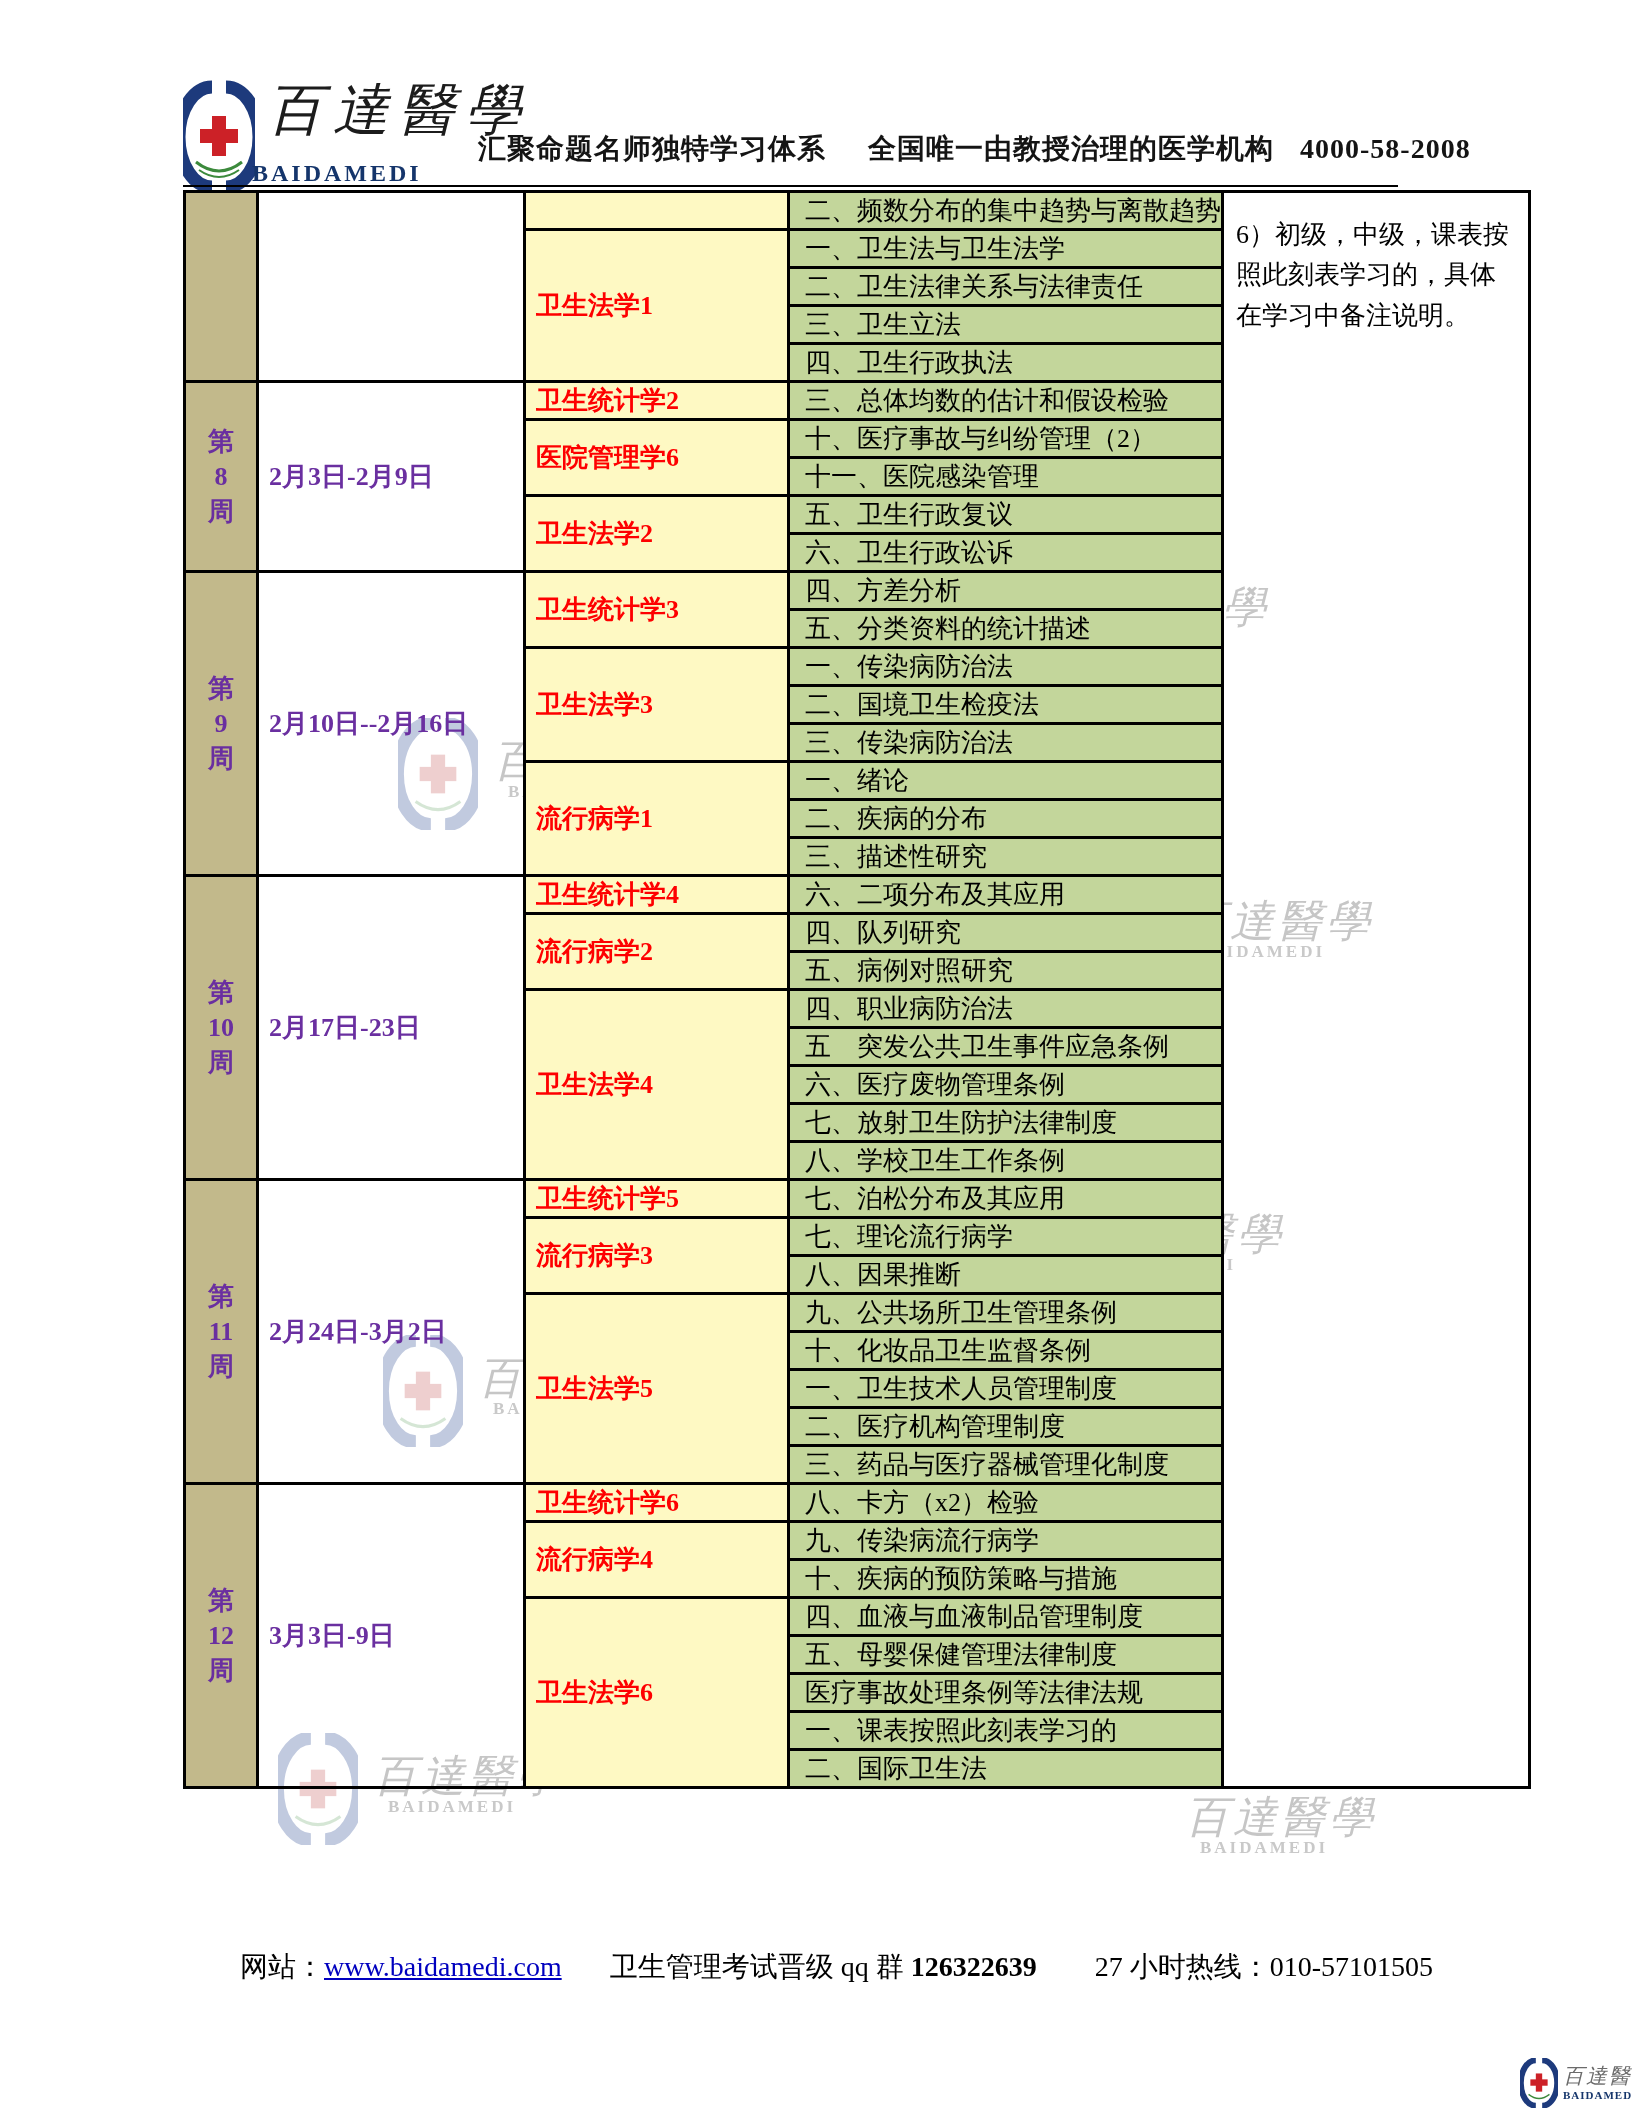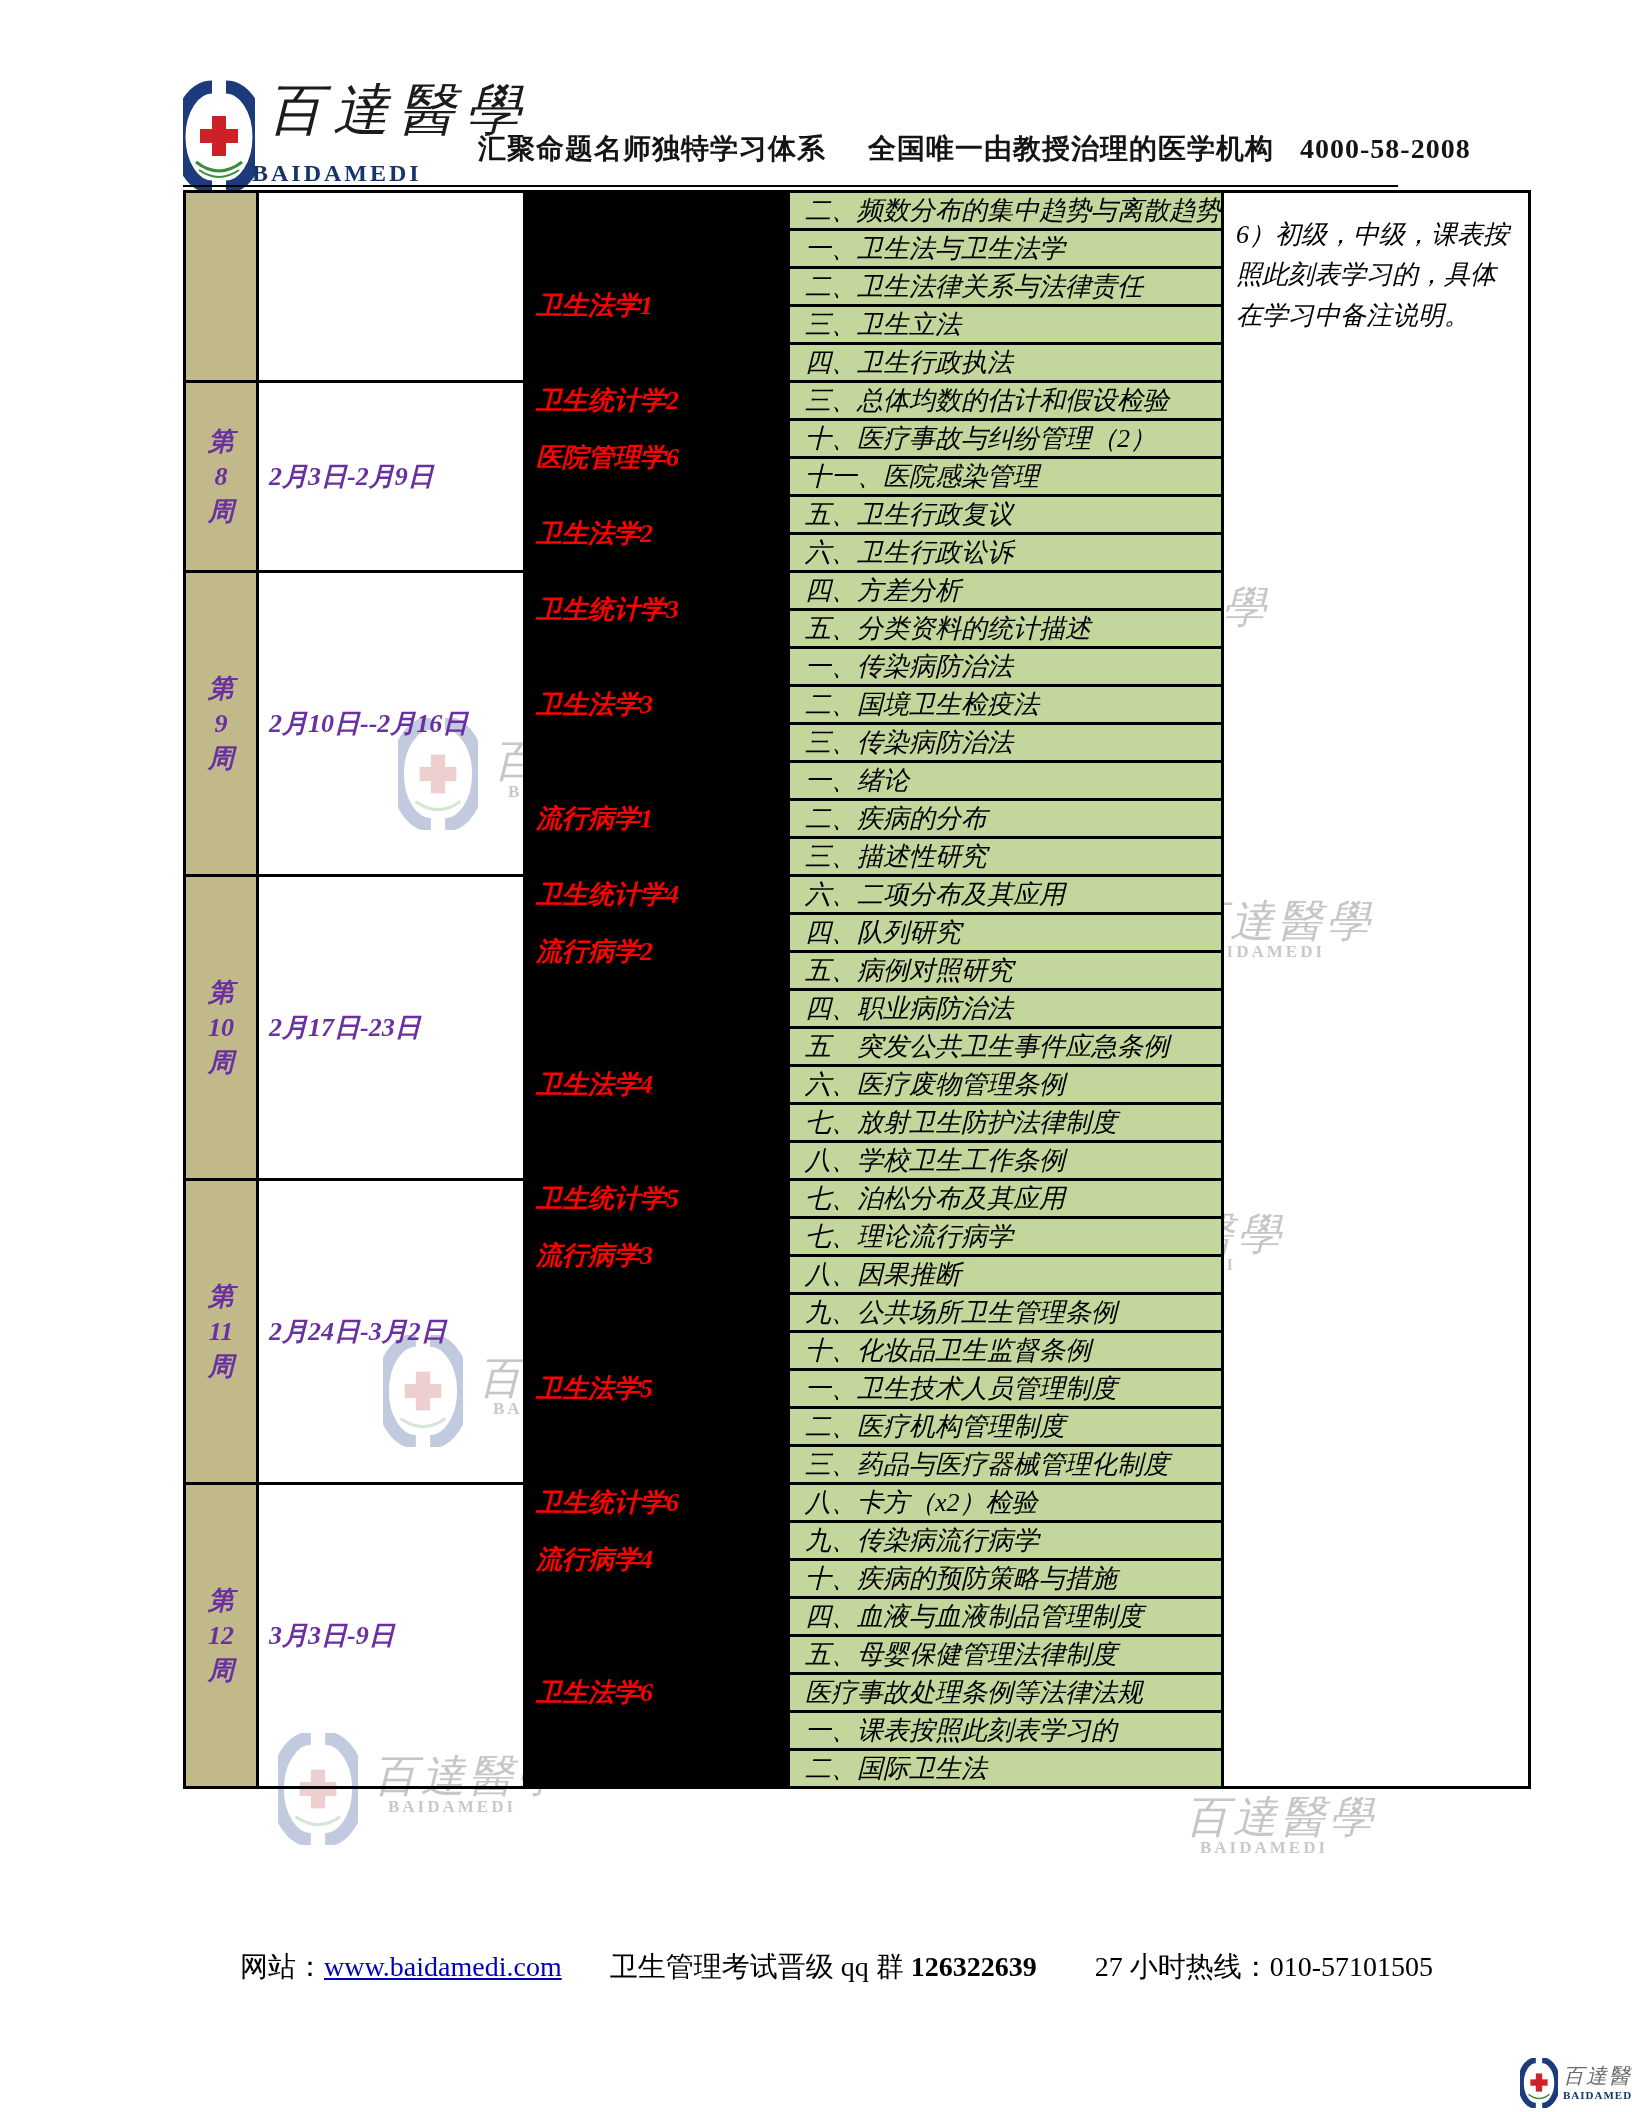--- a/index.html
+++ b/index.html
@@ -23,28 +23,28 @@
   
   .stamp{position:absolute;z-index:1;}
   .stamp .s-logo{position:absolute;left:0;top:0;width:80px;height:112px;opacity:.42;}
   .stamp .s-cn{position:absolute;left:95px;top:14px;font-size:44px;letter-spacing:4px;
                color:#c6c6c6;white-space:nowrap;font-style:italic;}
   .stamp .s-en{position:absolute;left:110px;top:64px;font-size:17px;letter-spacing:3px;
                color:#c9c9c9;font-weight:bold;white-space:nowrap;}
 
   
   .table-wrap{left:183px;top:190px;z-index:2;}
-  table{border-collapse:collapse;table-layout:fixed;width:1347px;height:1412px;font-style:italic;}
+  table{border-collapse:collapse;table-layout:fixed;width:1347px;height:1412px;}
   td{border:3px solid #000;padding:0;font-size:26px;overflow:hidden;}
   td.week-cell{background:#c2b98b;text-align:center;vertical-align:middle;
                color:#6a2fa0;font-weight:bold;}
   td.week-cell .week-label{white-space:pre-line;line-height:1.35;margin:0 auto;}
   td.date-cell{background:transparent;vertical-align:middle;padding-left:10px;
                color:#6a2fa0;font-weight:bold;white-space:nowrap;}
-  td.course-cell{background:#000000;vertical-align:middle;padding-left:10px;
+  td.course-cell{background:#fef9c3;vertical-align:middle;padding-left:10px;
                  color:#fe0000;font-weight:bold;white-space:nowrap;}
   td.topic-cell{background:#c3d69b;vertical-align:middle;padding-left:15px;
                 white-space:nowrap;}
   td.note-cell{background:transparent;vertical-align:top;}
   .note-text{padding:22px 14px 0 12px;font-size:26px;line-height:1.55;color:#000;}
 
   
   .footer{left:240px;top:1948px;font-size:28px;white-space:nowrap;}
   .footer a{color:#0000bf;text-decoration:underline;}
   .footer .fgap1{display:inline-block;width:48px;}

